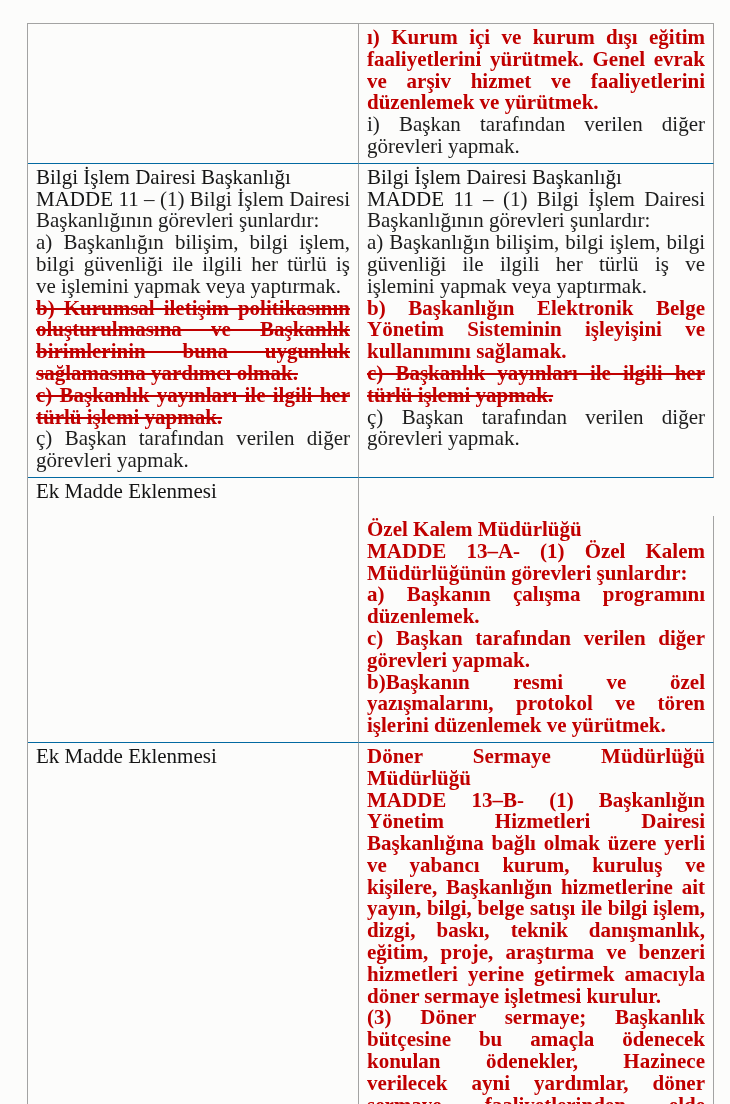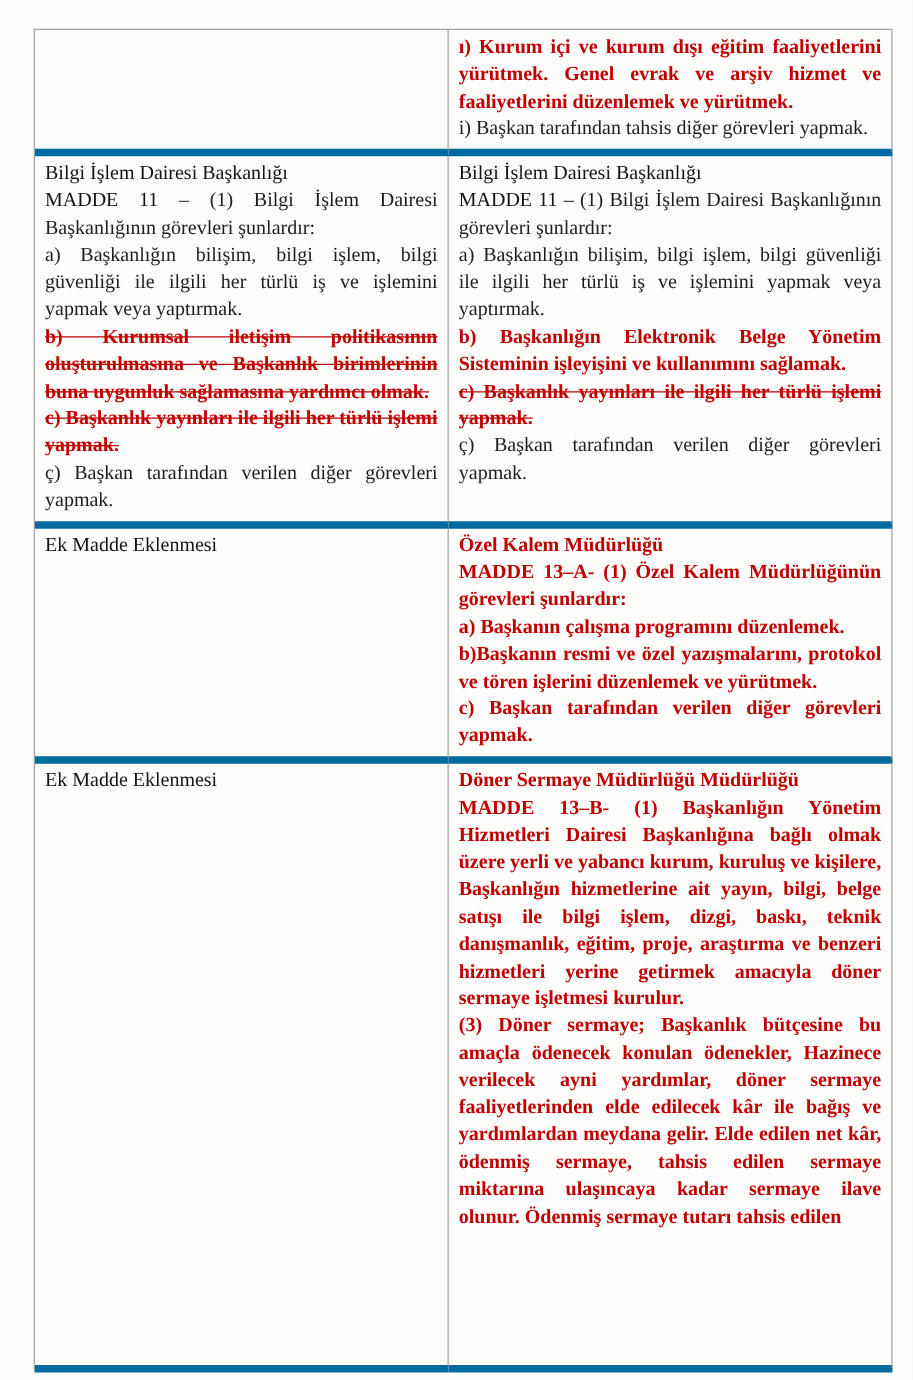--- a/index.html
+++ b/index.html
@@ -23,23 +23,23 @@
     border-top: 1px solid #a3a3a3;
     border-left: 1px solid #a3a3a3;
   }
   .t-row {
     display: flex;
     align-items: stretch;
   }
   .t-cell {
     box-sizing: border-box;
     border-right: 1px solid #a3a3a3;
-    border-bottom: 6px solid #0369a1;
+    border-bottom: 1px solid #0369a1;
     padding: 3px 8px 5px 8px;
-    font-size: 16px;
+    font-size: 21px;
     line-height: 21.8px;
     color: #1d1d1d;
     overflow: hidden;
   }
   .t-cell.left  { width: 331px; }
   .t-cell.right { width: 355px; }
   p.para {
     margin: 0;
     text-align: justify;
   }
@@ -50,21 +50,21 @@
 </style>
 </head>
 <body>
 
 <div class="page">
   <div class="doc-table" id="doc-table">
       <div class="t-row">
         <div class="t-cell left" style="min-height: 85px;"></div>
         <div class="t-cell right" style="min-height: 85px;">
           <p class="para"><span class="seg-added">ı) Kurum içi ve kurum dışı eğitim faaliyetlerini yürütmek. Genel evrak ve arşiv hizmet ve faaliyetlerini düzenlemek ve yürütmek.</span></p>
-          <p class="para"><span class="seg-normal">i) Başkan tarafından tahsis diğer görevleri yapmak.</span></p>
+          <p class="para"><span class="seg-normal">i) Başkan tarafından verilen diğer görevleri yapmak.</span></p>
         </div>
       </div>
       <div class="t-row">
         <div class="t-cell left" style="min-height: 292px;">
           <p class="para"><span class="seg-heading">Bilgi İşlem Dairesi Başkanlığı</span></p>
           <p class="para"><span class="seg-heading">MADDE 11 </span><span class="seg-normal">– (1) Bilgi İşlem Dairesi Başkanlığının görevleri şunlardır:</span></p>
           <p class="para"><span class="seg-normal">a) Başkanlığın bilişim, bilgi işlem, bilgi güvenliği ile ilgili her türlü iş ve işlemini yapmak veya yaptırmak.</span></p>
           <p class="para"><span class="seg-deleted">b) Kurumsal iletişim politikasının oluşturulmasına ve Başkanlık birimlerinin buna uygunluk sağlamasına yardımcı olmak.</span></p>
           <p class="para"><span class="seg-deleted">c) Başkanlık yayınları ile ilgili her türlü işlemi yapmak.</span></p>
           <p class="para"><span class="seg-normal">ç) Başkan tarafından verilen diğer görevleri yapmak.</span></p>
@@ -75,26 +75,26 @@
           <p class="para"><span class="seg-normal">a) Başkanlığın bilişim, bilgi işlem, bilgi güvenliği ile ilgili her türlü iş ve işlemini yapmak veya yaptırmak.</span></p>
           <p class="para"><span class="seg-added">b) Başkanlığın Elektronik Belge Yönetim Sisteminin işleyişini ve kullanımını sağlamak.</span></p>
           <p class="para"><span class="seg-deleted">c) Başkanlık yayınları ile ilgili her türlü işlemi yapmak.</span></p>
           <p class="para"><span class="seg-normal">ç) Başkan tarafından verilen diğer görevleri yapmak.</span></p>
         </div>
       </div>
       <div class="t-row">
         <div class="t-cell left" style="min-height: 185px;">
           <p class="para"><span class="seg-heading">Ek Madde Eklenmesi</span></p>
         </div>
-        <div class="t-cell right" style="min-height: 185px;">
+        <div class="t-cell right" style="min-height: 185px; margin-top: 38px;">
           <p class="para"><span class="seg-added">Özel Kalem Müdürlüğü</span></p>
           <p class="para"><span class="seg-added">MADDE 13–A- (1) Özel Kalem Müdürlüğünün görevleri şunlardır:</span></p>
           <p class="para"><span class="seg-added">a) Başkanın çalışma programını düzenlemek.</span></p>
+          <p class="para"><span class="seg-added">c) Başkan tarafından verilen diğer görevleri yapmak.</span></p>
           <p class="para"><span class="seg-added">b)Başkanın resmi ve özel yazışmalarını, protokol ve tören işlerini düzenlemek ve yürütmek.</span></p>
-          <p class="para"><span class="seg-added">c) Başkan tarafından verilen diğer görevleri yapmak.</span></p>
         </div>
       </div>
       <div class="t-row">
         <div class="t-cell left" style="min-height: 487px;">
           <p class="para"><span class="seg-heading">Ek Madde Eklenmesi</span></p>
         </div>
         <div class="t-cell right" style="min-height: 487px;">
           <p class="para"><span class="seg-added">Döner Sermaye Müdürlüğü Müdürlüğü</span></p>
           <p class="para"><span class="seg-added">MADDE 13–B- (1) Başkanlığın Yönetim Hizmetleri Dairesi Başkanlığına bağlı olmak üzere yerli ve yabancı kurum, kuruluş ve kişilere, Başkanlığın hizmetlerine ait yayın, bilgi, belge satışı ile bilgi işlem, dizgi, baskı, teknik danışmanlık, eğitim, proje, araştırma ve benzeri hizmetleri yerine getirmek amacıyla döner sermaye işletmesi kurulur.</span></p>
           <p class="para"><span class="seg-added">(3) Döner sermaye; Başkanlık bütçesine bu amaçla ödenecek konulan ödenekler, Hazinece verilecek ayni yardımlar, döner sermaye faaliyetlerinden elde edilecek kâr ile bağış ve yardımlardan meydana gelir. Elde edilen net kâr, ödenmiş sermaye, tahsis edilen sermaye miktarına ulaşıncaya kadar sermaye ilave olunur. Ödenmiş sermaye tutarı tahsis edilen</span></p>

